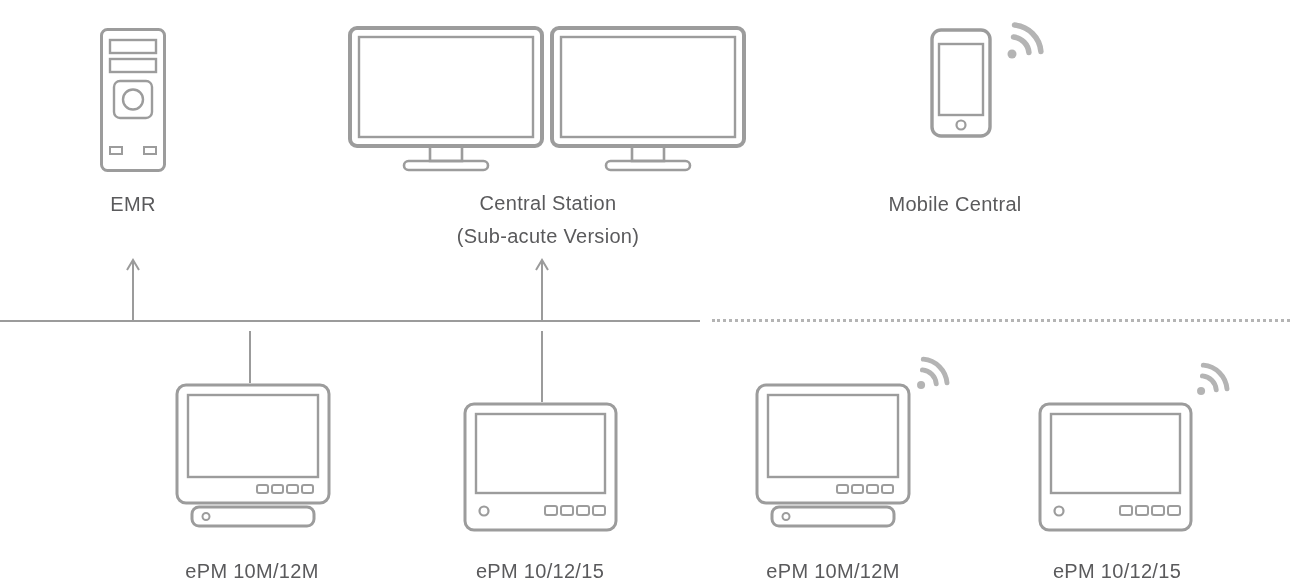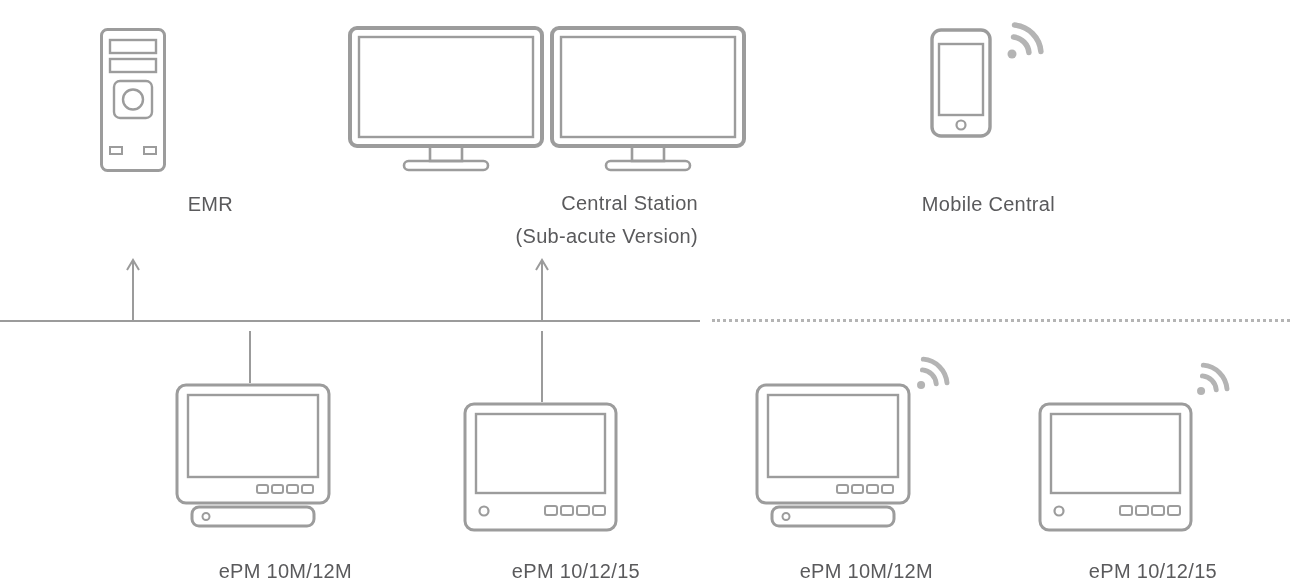--- a/index.html
+++ b/index.html
@@ -13,21 +13,21 @@
   }
   .abs { position: absolute; }
   .icon { color: var(--icon, #9c9c9c); display: block; }
   .wifi { color: var(--wifi, #b4b4b4); display: block; }
   .line { color: var(--line, #9b9b9b); display: block; }
   .label {
     position: absolute;
     font-size: 20px;
     font-weight: 300;
     color: var(--text, #5a5a5c);
-    text-align: right;
+    text-align: center;
     letter-spacing: 0.3px;
     white-space: nowrap;
   }
   .bus-solid {
     position: absolute;
     height: 0;
     border-top: 2px solid var(--line, #9b9b9b);
   }
   .bus-dotted {
     position: absolute;

